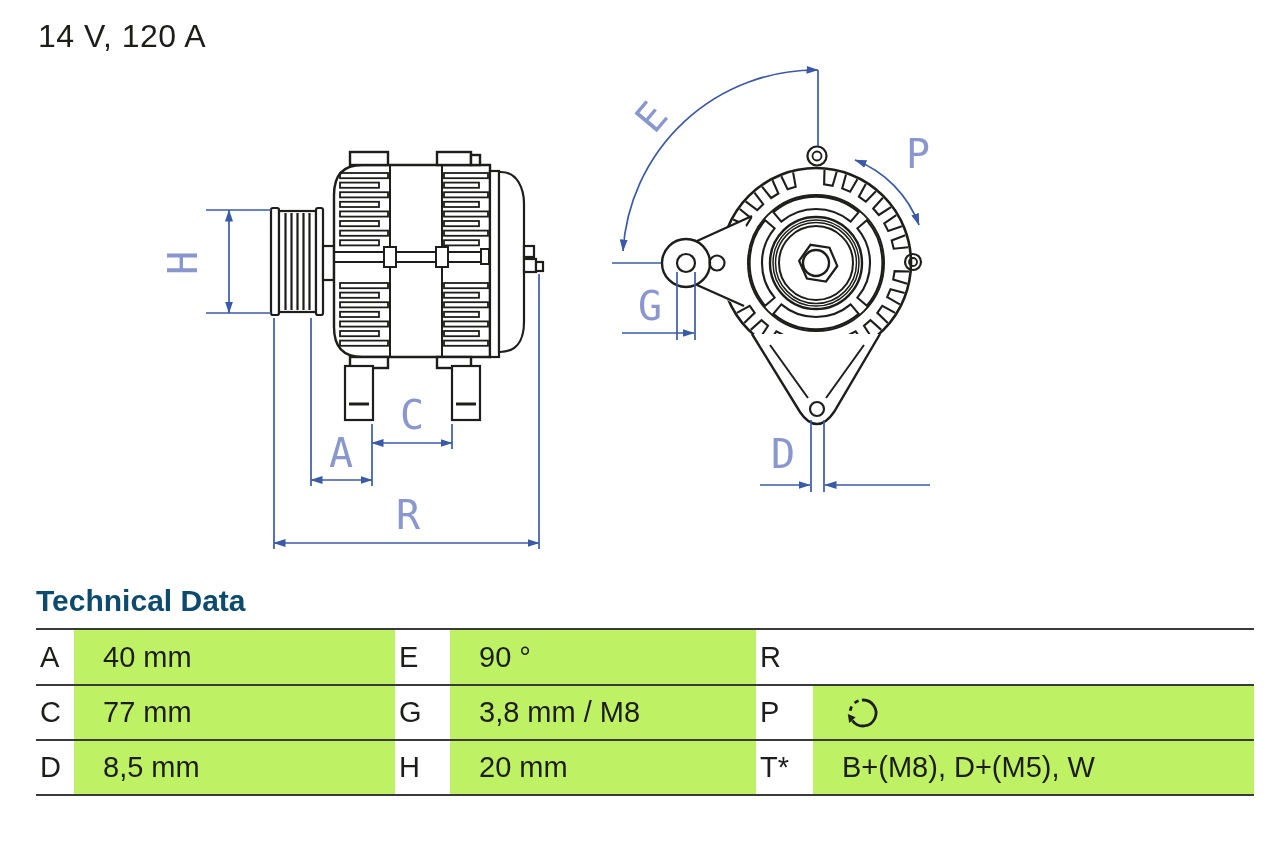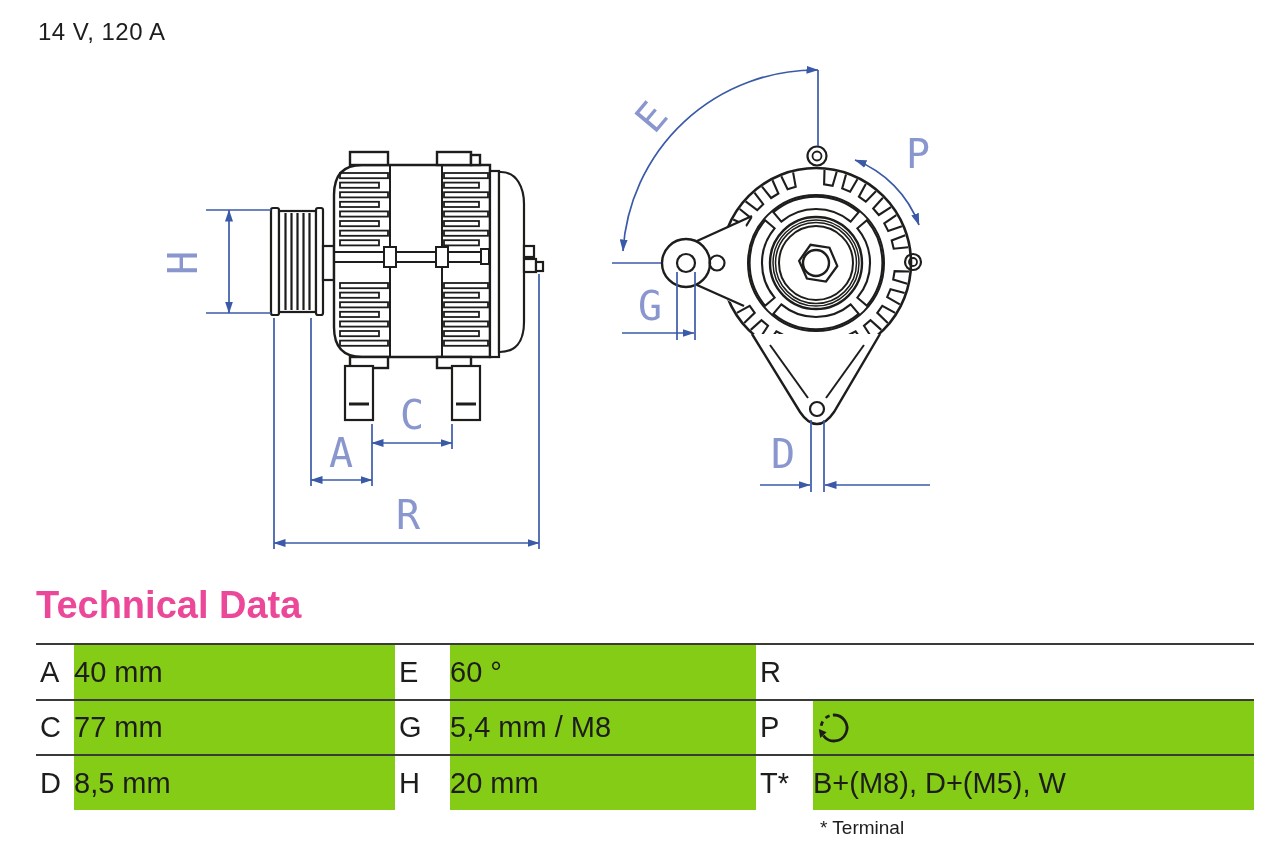--- a/index.html
+++ b/index.html
@@ -1,35 +1,35 @@
 <!DOCTYPE html>
 <html><head>
 <meta charset="utf-8">
 <style>
   html,body{margin:0;padding:0;}
   body{
     width:1280px;height:853px;position:relative;background:#ffffff;
     font-family:"Liberation Sans",sans-serif;color:#1d1d1b;overflow:hidden;
   }
   .title{
-    position:absolute;left:38px;top:18px;font-size:24px;font-weight:400;
+    position:absolute;left:38px;top:18px;font-size:32px;font-weight:400;
     letter-spacing:.5px;color:#1d1d1b;
   }
   svg.diagram{position:absolute;left:0;top:0;}
   .tech{position:absolute;left:36px;top:584px;width:1218px;}
-  .tech-heading{font-size:38px;font-weight:700;color:#ec4899;margin:0 0 16px 0;}
+  .tech-heading{font-size:30px;font-weight:700;color:#0c4a6e;margin:0 0 10px 0;}
   .trow{
     display:grid;grid-template-columns:38px 321px 55px 306px 57px 441px;
     border-top:2px solid #3a3a39;height:54px;align-items:stretch;
   }
   .trow:last-of-type{border-bottom:2px solid #3a3a39;height:53px;}
   .trow.mid{height:53px;}
   .cell{display:flex;align-items:center;font-size:29px;}
   .keycell{background:#ffffff;padding-left:4px;}
-  .valcell{background:#84cc16;text-align:right;}
+  .valcell{background:#bef264;padding-left:29px;text-align:right;}
   .footnote{font-size:19px;color:#1d1d1b;margin-top:7px;margin-left:784px;}
   .dim{stroke:#3a5aa8;stroke-width:1.7;fill:none;}
   .dimlabel{font-family:"DejaVu Sans Mono",monospace;font-size:40px;fill:#8a97cf;}
   .blk{stroke:#1d1d1b;fill:none;}
 </style>
 </head>
 <body>
 
 <div class="title">14 V, 120 A</div>
 
@@ -224,42 +224,41 @@
   </g>
 </svg>
 
 <div class="tech">
   <div class="tech-heading">Technical Data</div>
 
   <div class="trow">
     <div class="cell keycell">A</div>
     <div class="cell valcell">40 mm</div>
     <div class="cell keycell">E</div>
-    <div class="cell valcell">60 °</div>
+    <div class="cell valcell">90 °</div>
     <div class="cell keycell">R</div>
   </div>
 
   <div class="trow mid">
     <div class="cell keycell">C</div>
     <div class="cell valcell">77 mm</div>
     <div class="cell keycell">G</div>
-    <div class="cell valcell">5,4 mm / M8</div>
+    <div class="cell valcell">3,8 mm / M8</div>
     <div class="cell keycell">P</div>
     <div class="cell valcell">
       <svg width="42" height="40" viewBox="0 0 42 40">
         <path d="M8.2,17.7 A13,13 0 0 1 18.7,7.2" fill="none" stroke="#1d1d1b" stroke-width="2.8" stroke-dasharray="4.5 4.5"></path>
         <path d="M19.9,7.05 A13,13 0 1 1 10.35,27.45" fill="none" stroke="#1d1d1b" stroke-width="2.8"></path>
         <polygon points="5.8,20.9 7.2,30.0 13.6,24.2" fill="#1d1d1b"></polygon>
       </svg>
     </div>
   </div>
 
   <div class="trow">
     <div class="cell keycell">D</div>
     <div class="cell valcell">8,5 mm</div>
     <div class="cell keycell">H</div>
     <div class="cell valcell">20 mm</div>
     <div class="cell keycell">T*</div>
     <div class="cell valcell">B+(M8), D+(M5), W</div>
   </div>
 
-  <div class="footnote">* Terminal</div>
 </div>
 
 </body></html>

